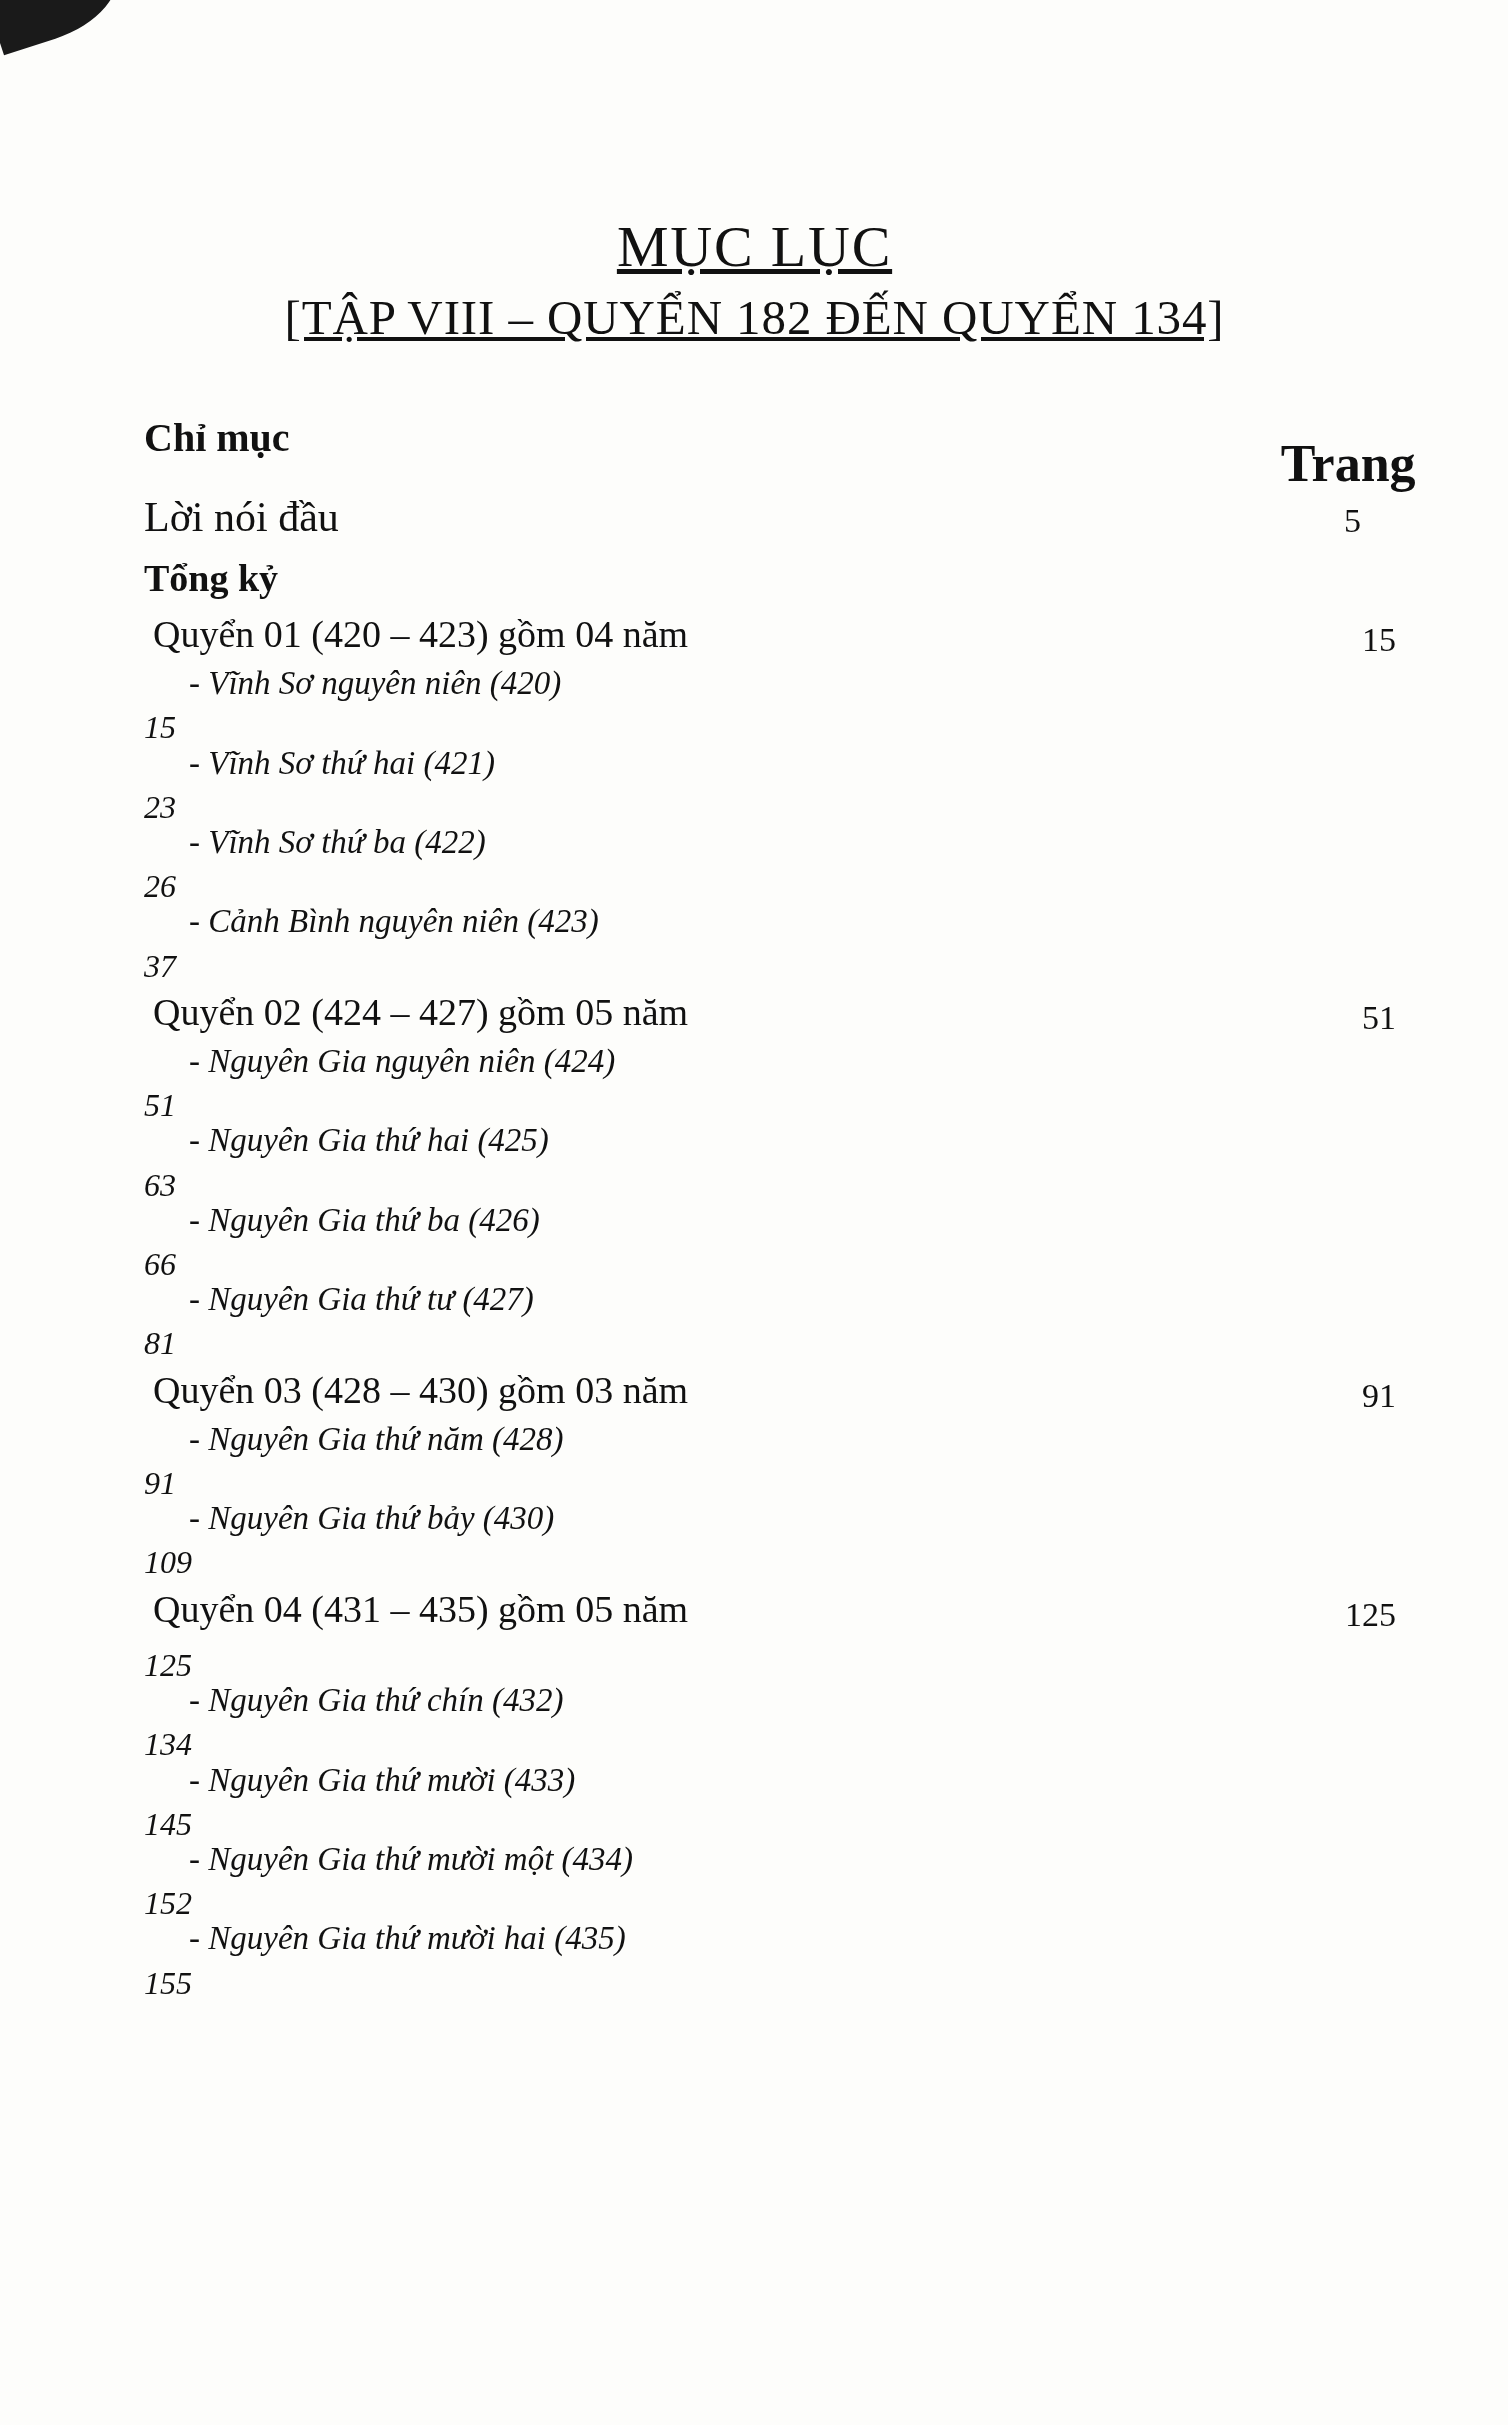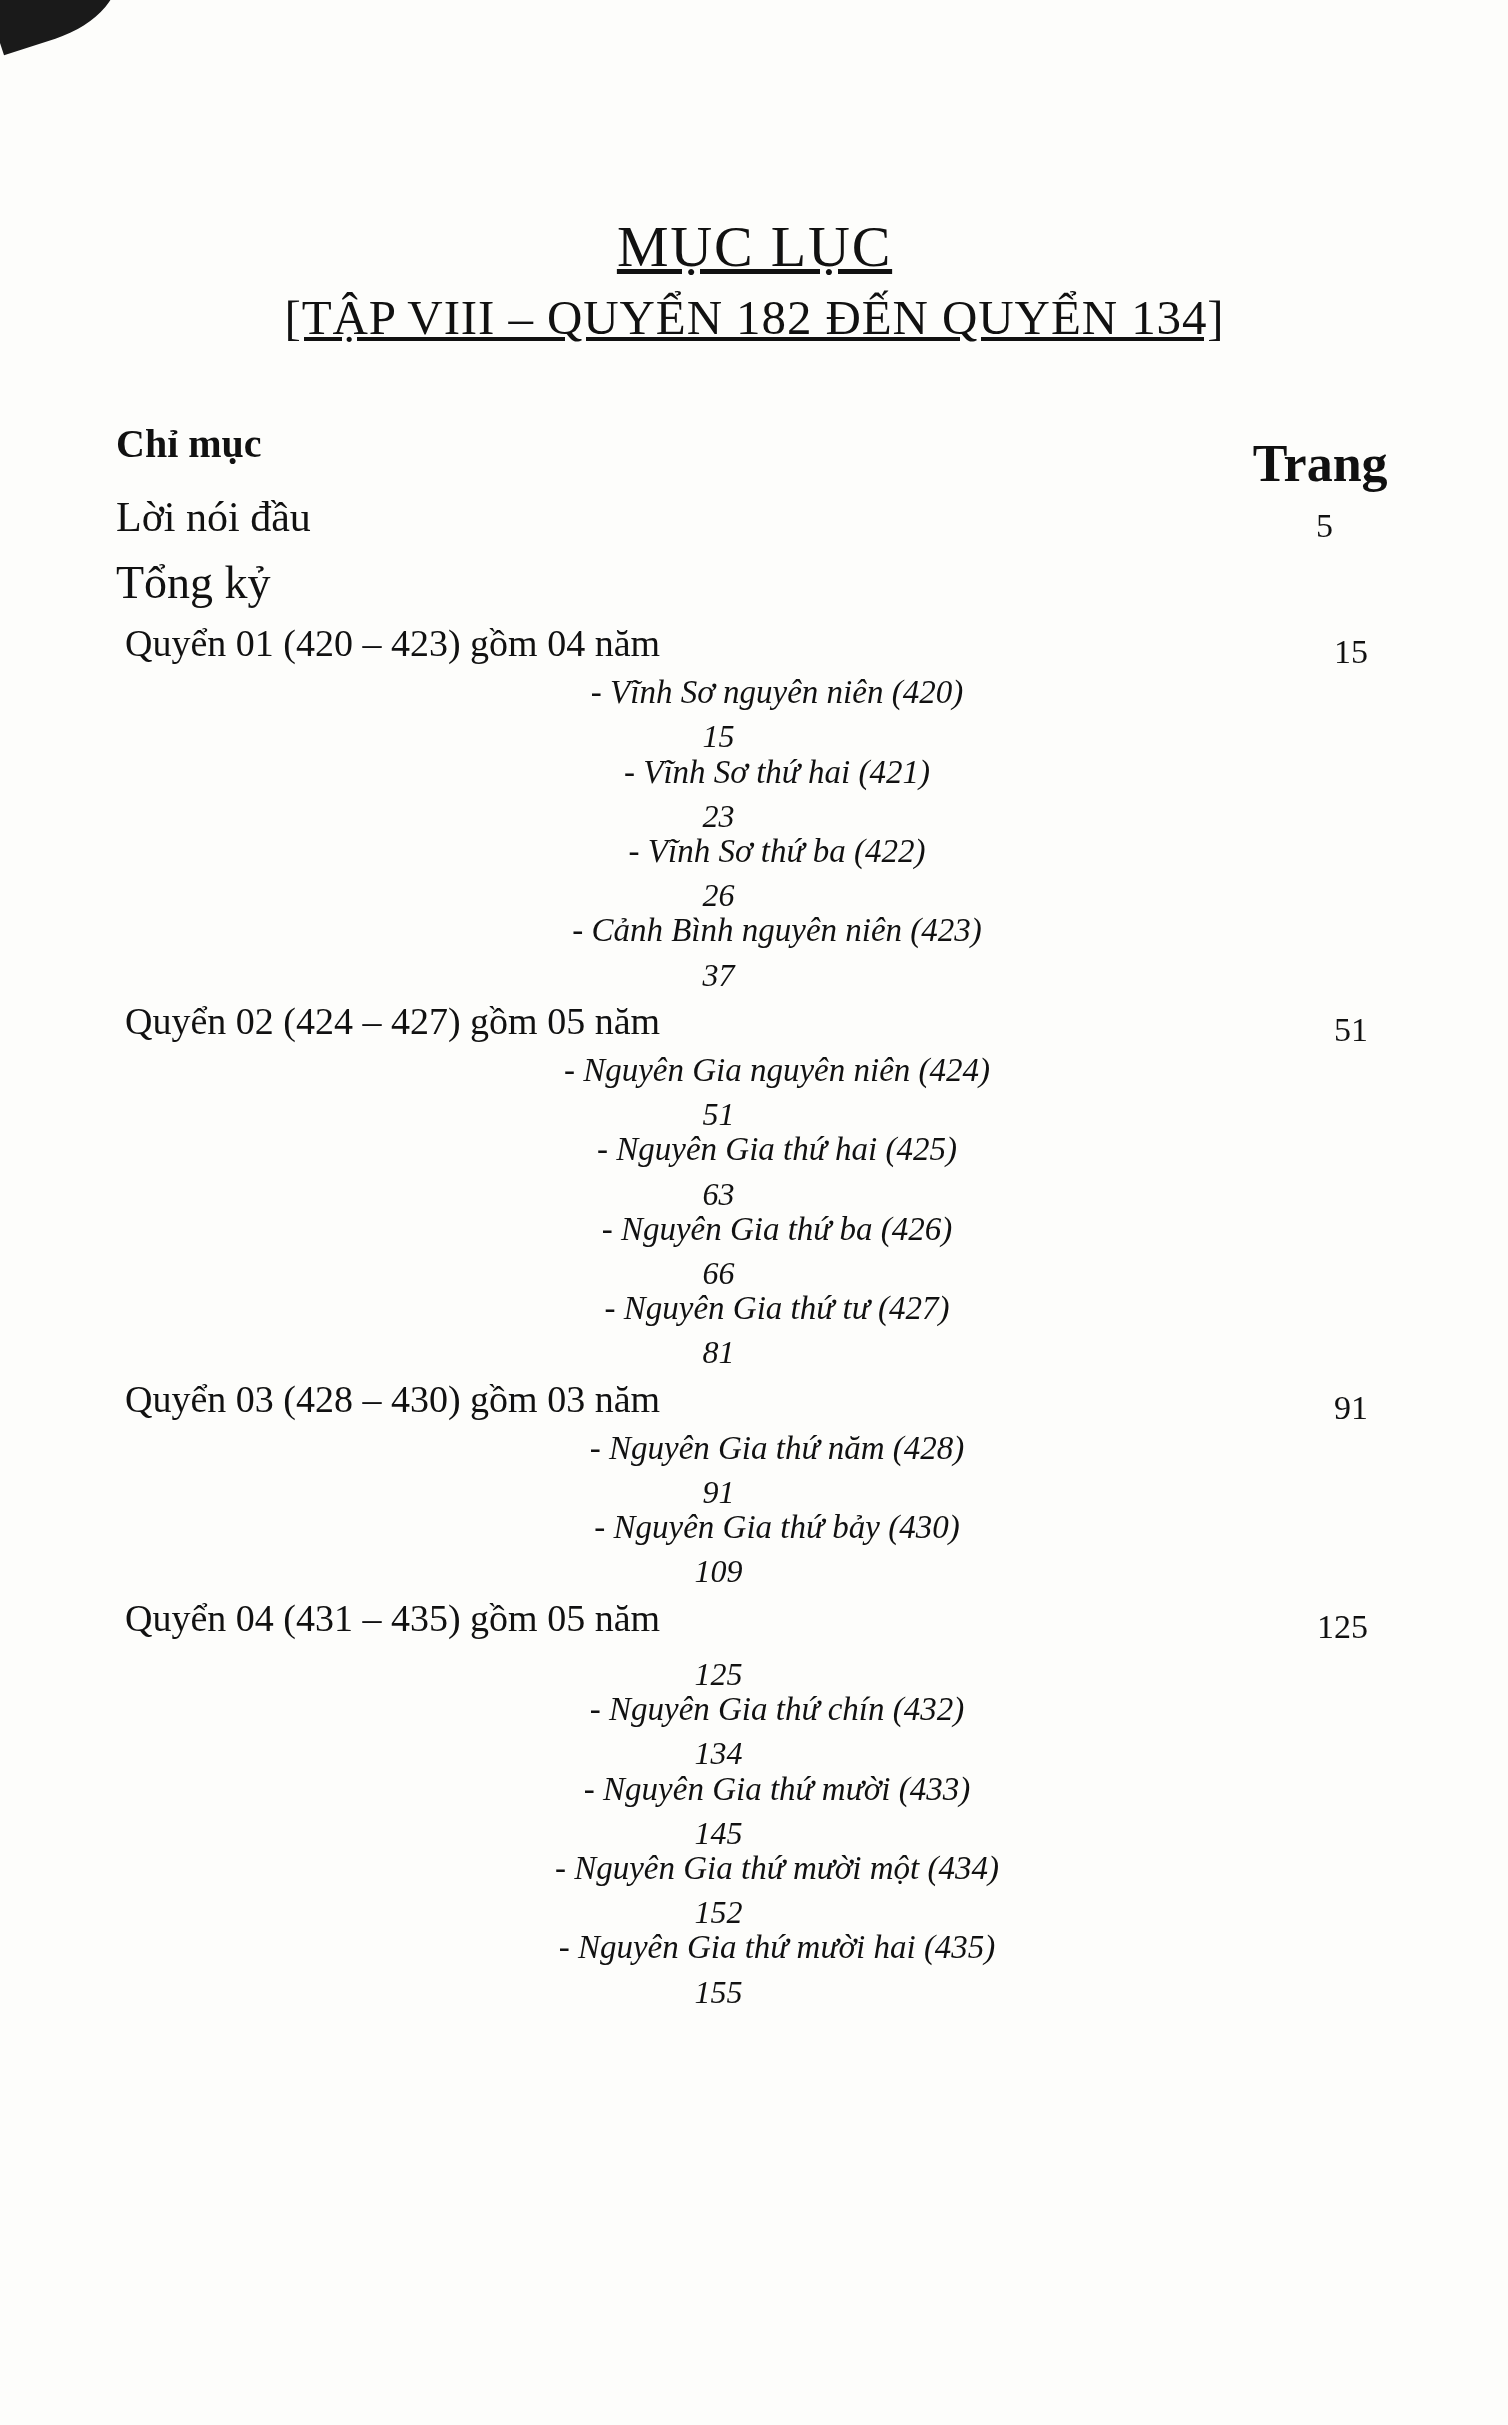--- a/index.html
+++ b/index.html
@@ -64,22 +64,23 @@
   }
 
   .toc {
     margin-top: 69px;
     padding-left: 116px;
     padding-right: 116px;
   }
 
   .row {
     display: flex;
-    align-items: center;
+    align-items: flex-start;
     width: 100%;
+    margin-left: 28px;
   }
   .row .label {
     flex: 0 0 auto;
   }
   .row .spacer {
     flex: 1 1 auto;
   }
   .row .page-num {
     flex: 0 0 auto;
     text-align: right;
@@ -113,22 +114,22 @@
     padding-right: 60px;
     position: relative;
     top: 9px;
   }
 
   
   .row.section {
     margin-bottom: 12.6px;
   }
   .row.section .label {
-    font-size: 46px;
-    font-weight: 400;
+    font-size: 38px;
+    font-weight: 700;
   }
 
   
   .row.volume {
     margin-top: 12.6px;
     margin-bottom: 9px;
   }
   .row.volume .label {
     font-size: 38px;
     padding-left: 9px;

